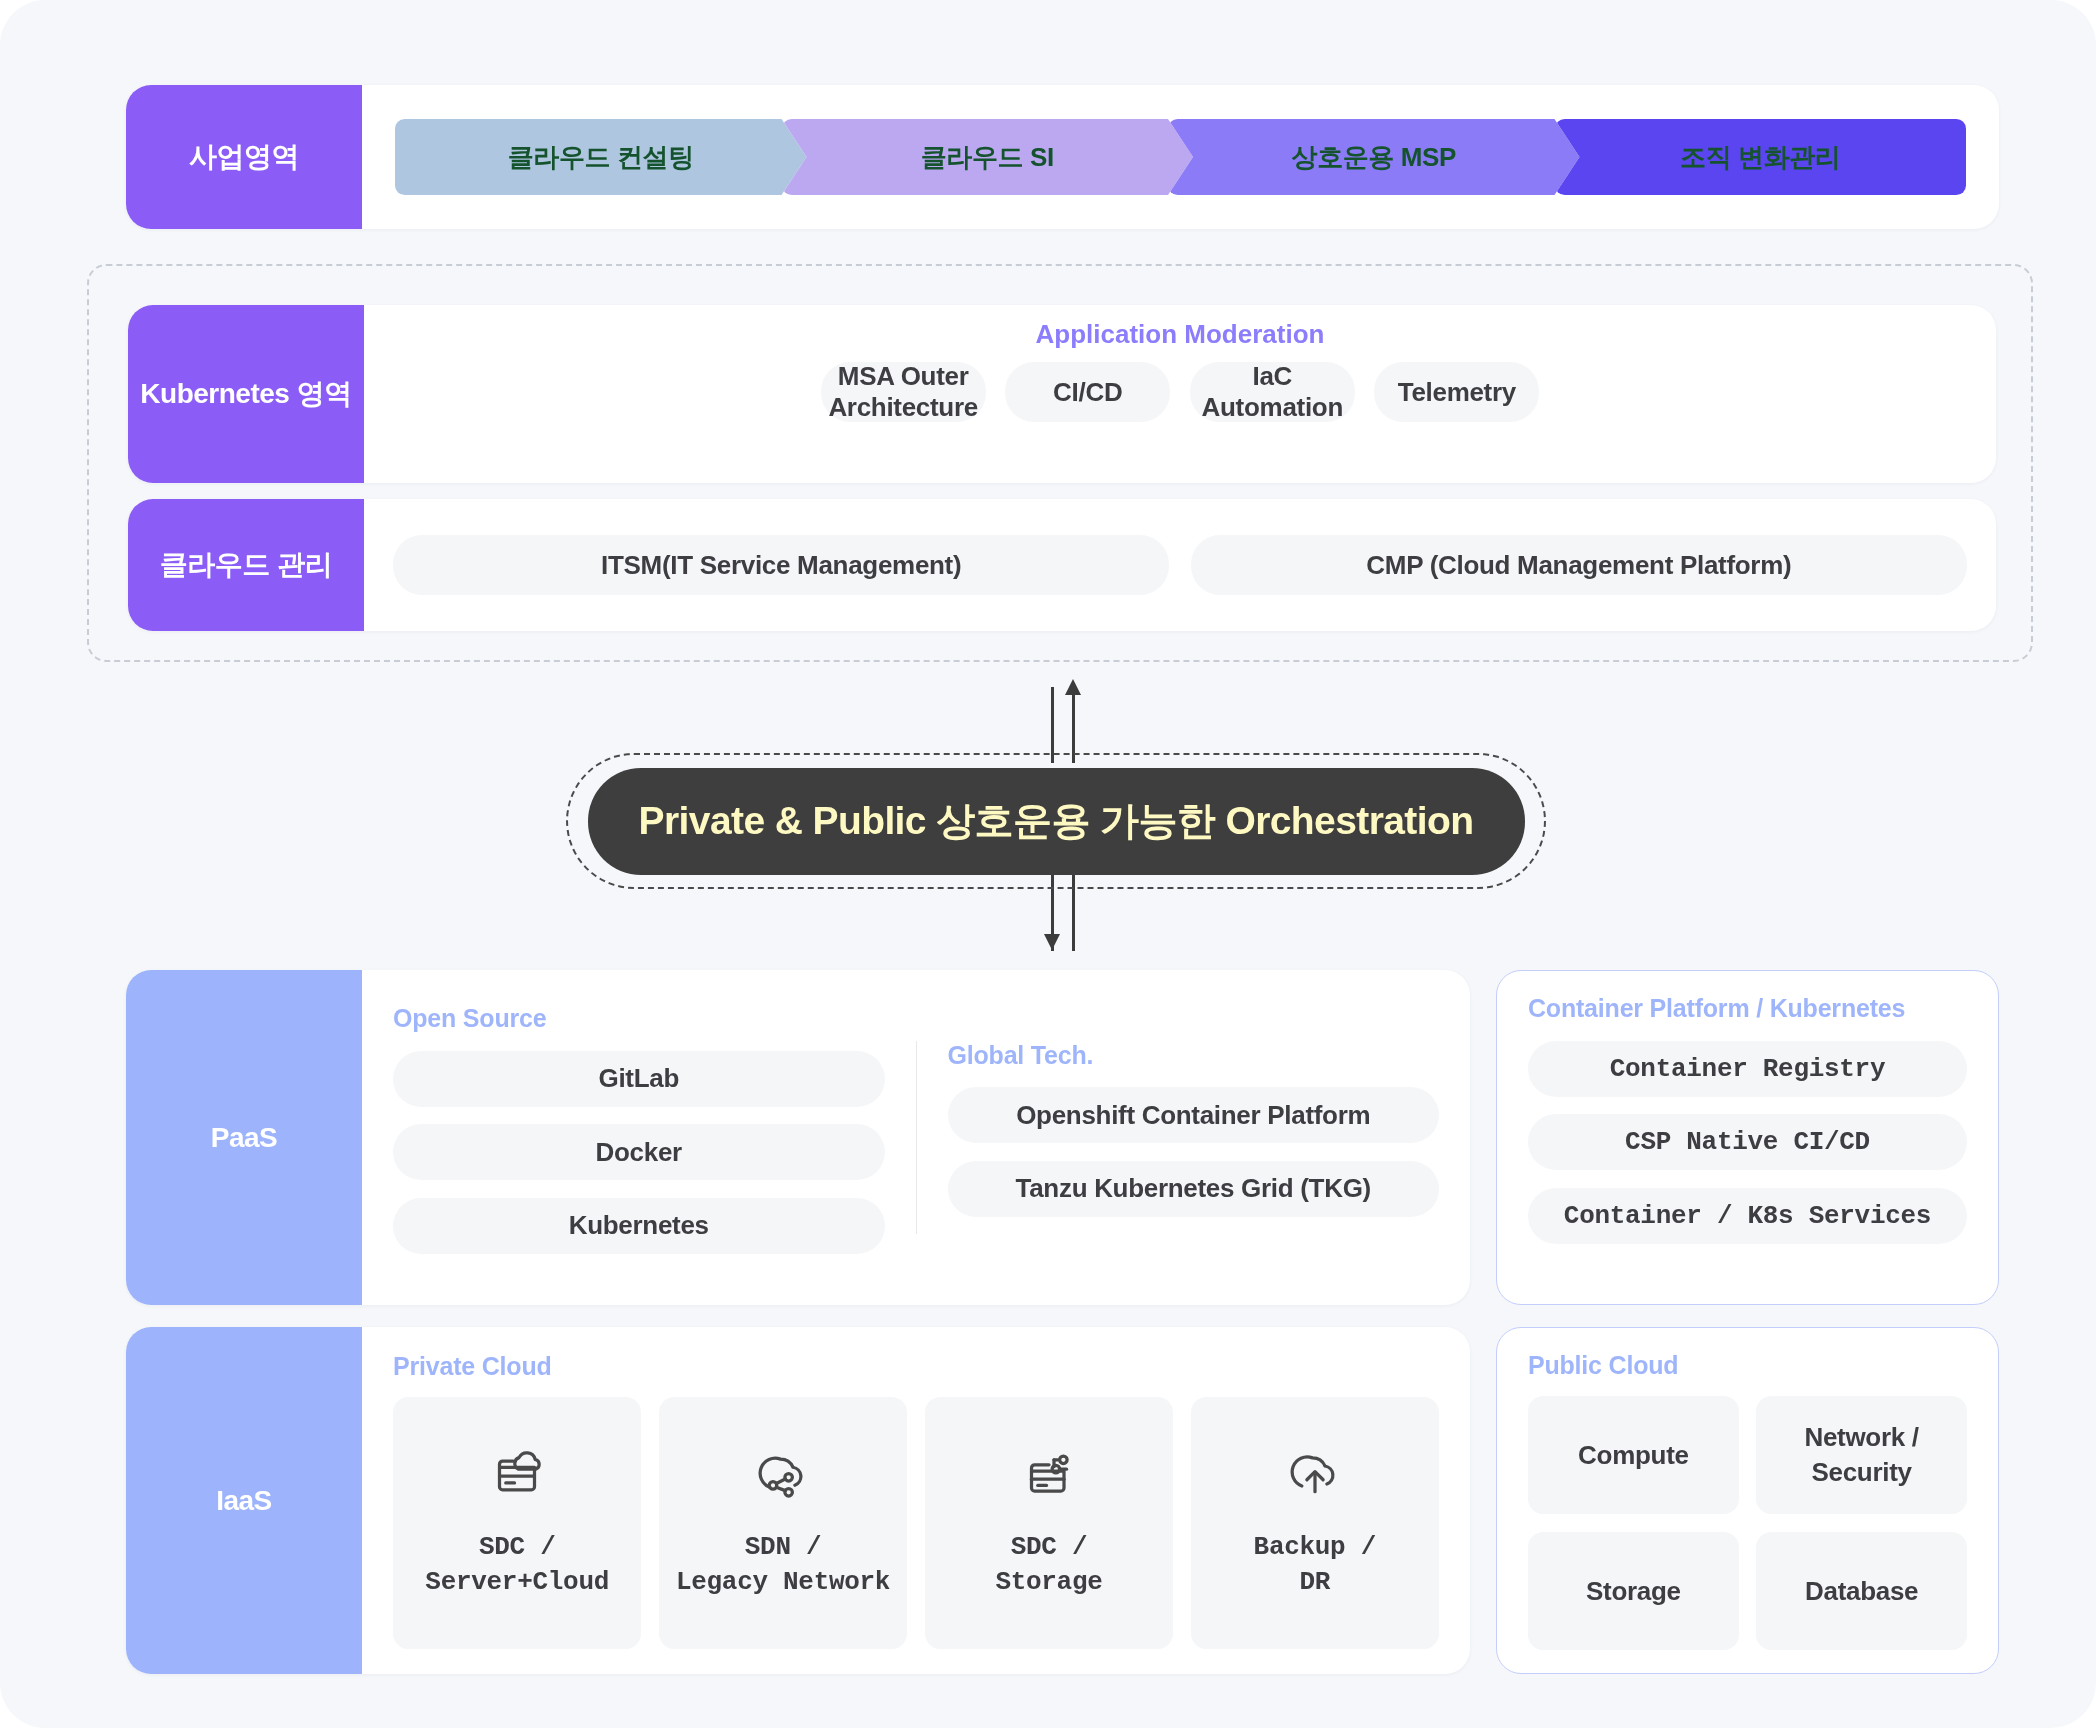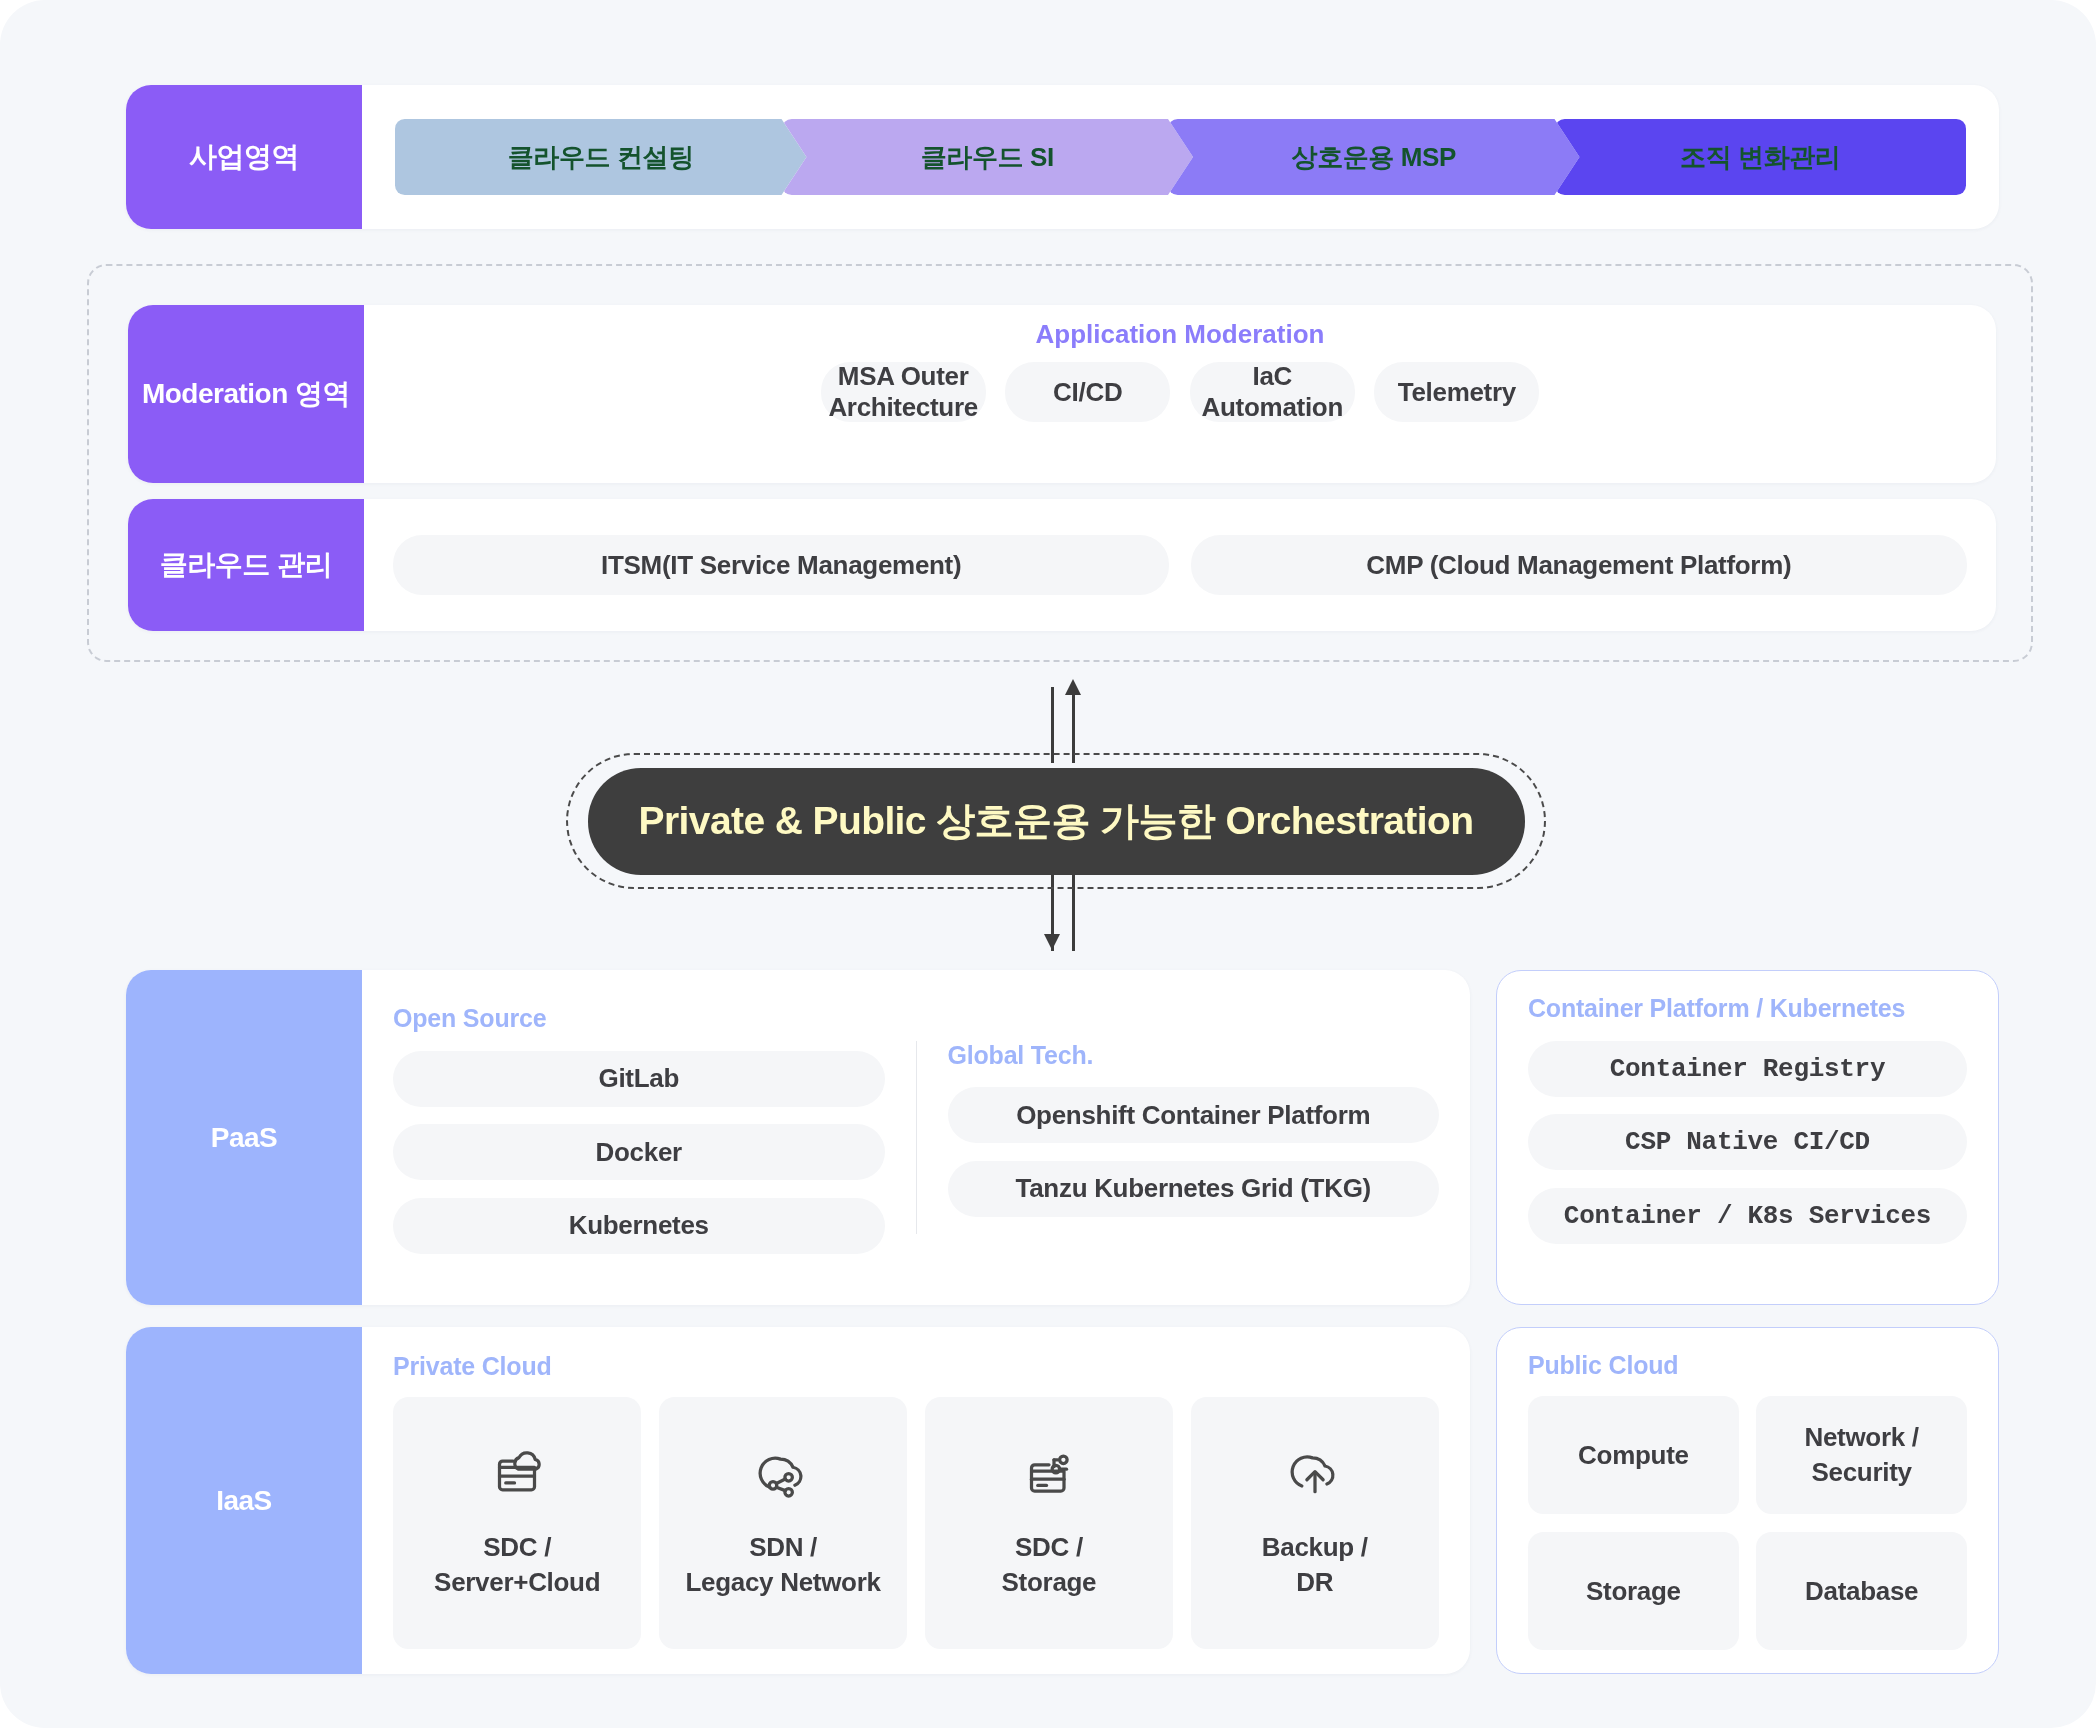--- a/index.html
+++ b/index.html
@@ -220,20 +220,21 @@
   .tile {
     flex: 1 1 0;
     background: #f5f6f8;
     border-radius: 15.5px;
     display: flex;
     flex-direction: column;
     align-items: center;
     justify-content: center;
     gap: 24px;
     padding: 9.7px 5.8px;
+    font-family: Liberation Mono, monospace;
   }
   .tile .tile-label {
     color: #3e3e42;
     font-weight: bold;
     font-size: 26px;
     line-height: 1.32;
     text-align: center;
     letter-spacing: -0.3px;
     white-space: pre-line;
   }
@@ -284,21 +285,21 @@
           <i class="shape"></i>
           <span>조직 변화관리</span>
         </div>
       </div>
     </div>
   </div>
 
   <div id="app-group">
 
     <div class="row-card" id="app-row">
-      <div class="row-label violet">Moderation 영역</div>
+      <div class="row-label violet">Kubernetes 영역</div>
       <div class="row-body">
         <div id="app-moderation-title">Application Moderation</div>
         <div id="app-pills">
           <div class="pill">MSA Outer Architecture</div>
           <div class="pill">CI/CD</div>
           <div class="pill">IaC Automation</div>
           <div class="pill">Telemetry</div>
         </div>
       </div>
     </div>

